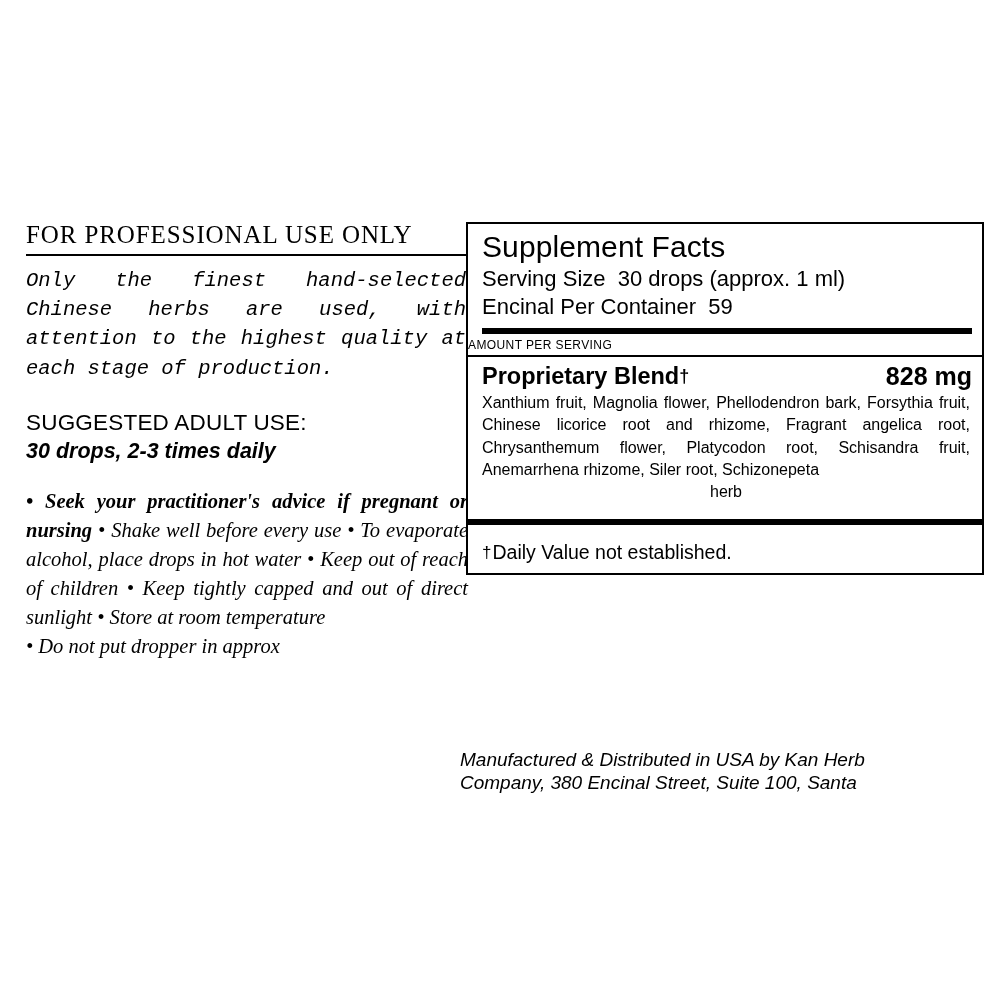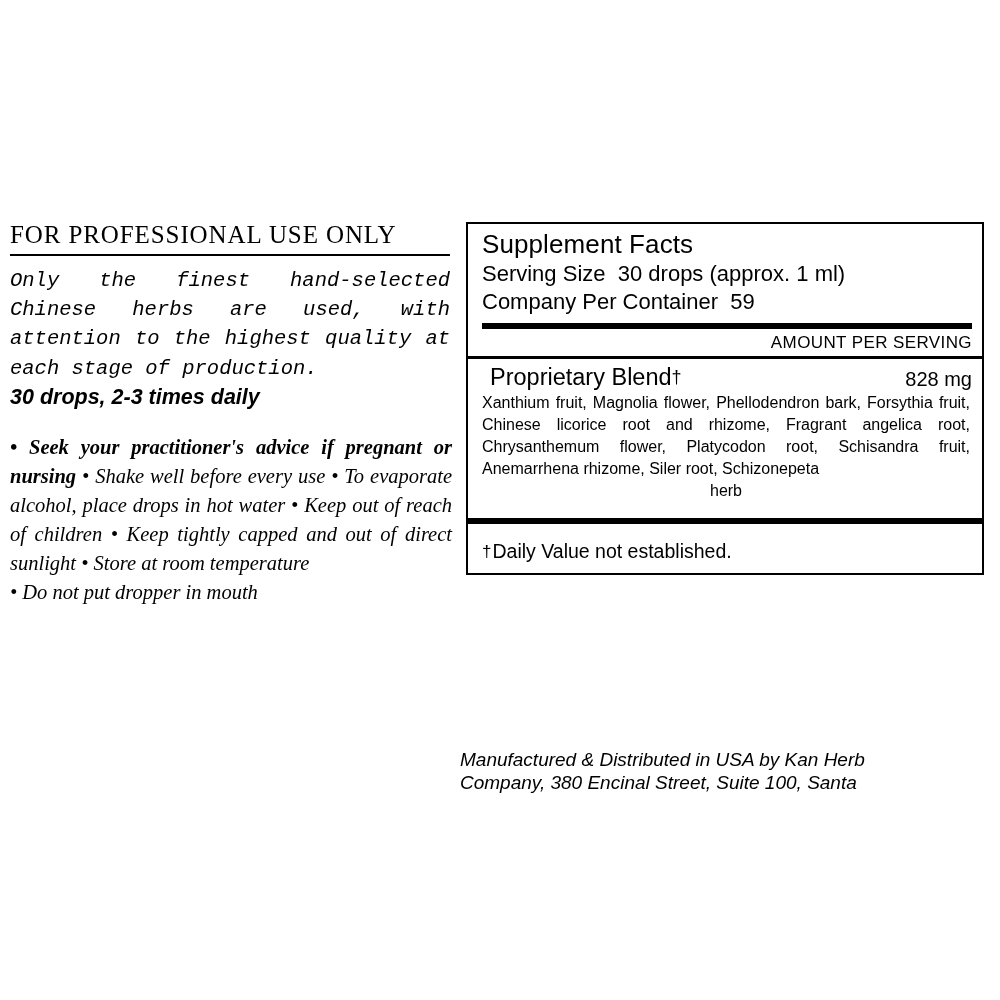--- a/index.html
+++ b/index.html
@@ -19,21 +19,21 @@
     position: absolute;
     left: 0;
     top: 0;
     width: 1000px;
     height: 1000px;
   }
 
   
   .left-col {
     position: absolute;
-    left: 10px;
+    left: 26px;
     top: 222px;
     width: 440px;
   }
   .pro-use-title {
     font-family: "Liberation Serif", serif;
     font-size: 25px;
     letter-spacing: 0.9px;
     line-height: 1.05;
     white-space: nowrap;
   }
@@ -91,21 +91,21 @@
     top: 222px;
     width: 518px;
     border: 2.5px solid #000;
     box-sizing: border-box;
     background: #fff;
   }
   .sf-inner {
     padding: 6px 10px 0 14px;
   }
   .sf-title {
-    font-size: 26px;
+    font-size: 30px;
     line-height: 1.12;
     letter-spacing: 0.1px;
     margin-bottom: 1px;
   }
   .sf-line {
     font-size: 22px;
     line-height: 1.28;
     white-space: nowrap;
   }
   .sf-line .lbl { }
@@ -113,38 +113,38 @@
   .rule-med {
     height: 6px;
     background: #000;
     margin-top: 7px;
   }
   .rule-thin {
     height: 2.5px;
     background: #000;
   }
   .amount-row {
-    text-align: right;
-    font-size: 17px;
+    font-size: 12px;
     letter-spacing: 0.4px;
     padding: 4px 10px 3px 0;
   }
   .blend-row {
     display: flex;
     justify-content: space-between;
-    align-items: flex-end;
+    align-items: center;
     font-size: 23.5px;
-    padding: 5px 10px 0 22px;
+    padding: 5px 10px 0 14px;
+    font-weight: bold;
   }
   .blend-name .dagger {
     font-size: 18px;
     vertical-align: 2px;
   }
   .blend-amt {
-    font-size: 20px;
+    font-size: 25px;
   }
   .ingredients {
     font-size: 16px;
     line-height: 1.38;
     text-align: justify;
     text-justify: inter-word;
     padding: 1px 12px 9px 14px;
   }
   .ingredients .last-line {
     display: block;
@@ -182,34 +182,35 @@
 </head>
 <body>
 
 <div class="page">
 
   <div class="left-col">
     <div class="pro-use-title">FOR PROFESSIONAL USE ONLY</div>
     <hr class="hr-thin">
     <p class="intro">Only the finest hand-selected Chinese herbs are used, with attention to the highest quality at each stage of production.</p>
 
+    <div class="suggested-head">SUGGESTED ADULT USE:</div>
     <div class="suggested-dose">30 drops, 2-3 times daily</div>
 
-    <div class="cautions"><b>• Seek your practitioner's advice if pregnant or nursing</b><span> • Shake well before every use • To evaporate alcohol, place drops in hot water • Keep out of reach of children • Keep tightly capped and out of direct sunlight • Store at room temperature</span><span class="last-line">• Do not put dropper in mouth</span></div>
+    <div class="cautions"><b>• Seek your practitioner's advice if pregnant or nursing</b><span> • Shake well before every use • To evaporate alcohol, place drops in hot water • Keep out of reach of children • Keep tightly capped and out of direct sunlight • Store at room temperature</span><span class="last-line">• Do not put dropper in approx</span></div>
   </div>
 
   <div class="sf-panel">
     <div class="sf-inner">
       <div class="sf-title">Supplement Facts</div>
       <div class="sf-line">
         <span class="lbl">Serving Size</span>
         &nbsp;<span class="val">30 drops (approx. 1 ml)</span>
       </div>
       <div class="sf-line">
-        <span class="lbl">Company Per Container</span>
+        <span class="lbl">Encinal Per Container</span>
         &nbsp;<span class="val">59</span>
       </div>
       <div class="rule-med"></div>
     </div>
 
     <div class="amount-row">AMOUNT PER SERVING</div>
     <div class="rule-thin"></div>
 
     <div class="blend-row">
       <span class="blend-name"><span>Proprietary Blend</span><span class="dagger">†</span></span>

